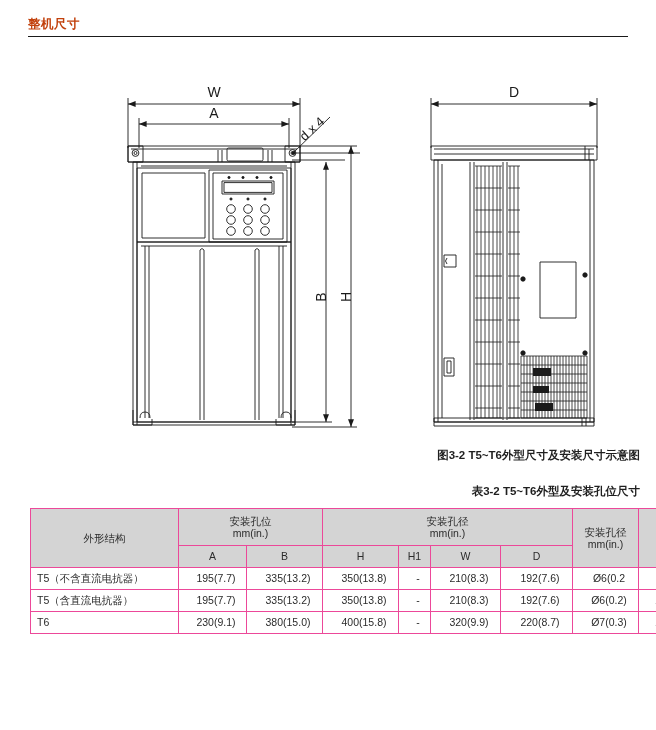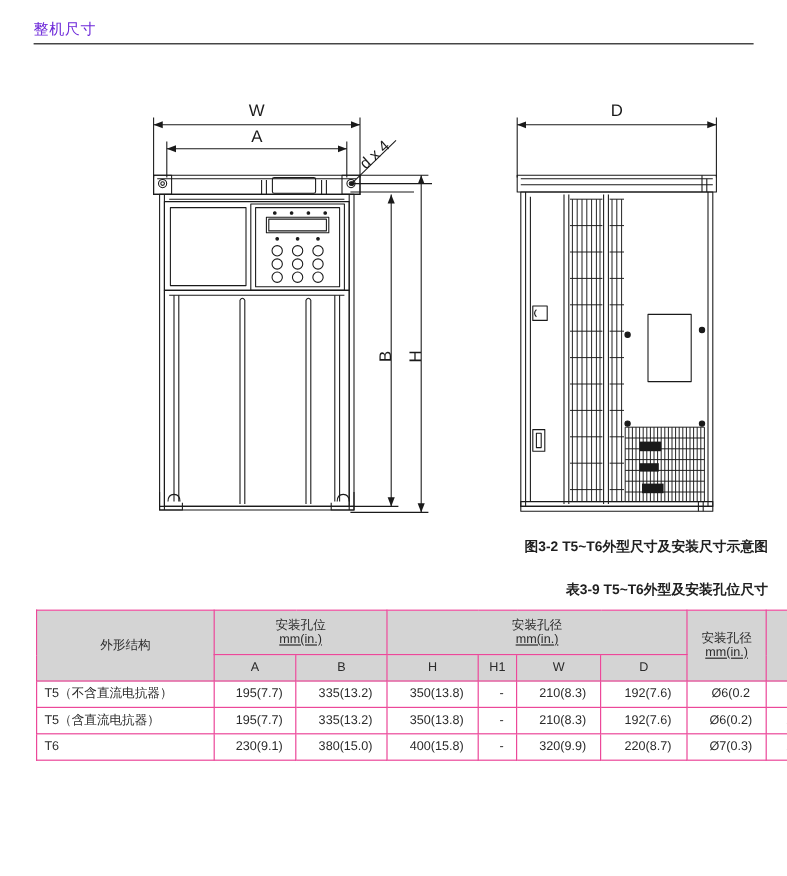--- a/index.html
+++ b/index.html
@@ -18,22 +18,22 @@
 
   
   .page-header {
     position: absolute;
     left: 28px;
     top: 16px;
     width: 600px;
   }
   .page-header .title {
     font-size: 12.5px;
-    font-weight: normal;
-    color: #6d28d9;
+    font-weight: bold;
+    color: #c2410c;
     letter-spacing: 0.5px;
     padding-bottom: 3px;
   }
   .page-header .rule {
     border-bottom: 1.3px solid #1a1a1a;
     width: 600px;
   }
 
   
   .drawing {
@@ -88,21 +88,21 @@
   }
   table.dim td.rowlabel {
     text-align: left;
     padding-left: 6px;
   }
   table.dim td.val {
     text-align: center;
     padding-left: 7px;
   }
   .hdr-main { display: block; }
-  .hdr-sub  { display: block; text-decoration: underline; }
+  .hdr-sub  { display: block; }
 </style>
 </head>
 <body>
 
 <div class="page-header">
   <div class="title">整机尺寸</div>
   <div class="rule"></div>
 </div>
 
 <div class="drawing">
@@ -271,21 +271,21 @@
     <text x="214" y="48">A</text>
     <text x="514" y="27">D</text>
     <text x="326" y="227" transform="rotate(-90 326 227)">B</text>
     <text x="351" y="227" transform="rotate(-90 351 227)">H</text>
     <text x="315" y="62" transform="rotate(-42 315 62)" font-size="13">d x 4</text>
   </g>
 </svg>
 </div>
 
 <div class="caption caption-fig">图3-2 T5~T6外型尺寸及安装尺寸示意图</div>
-<div class="caption caption-tab">表3-9 T5~T6外型及安装孔位尺寸</div>
+<div class="caption caption-tab">表3-2 T5~T6外型及安装孔位尺寸</div>
 
 <div class="table-wrap">
   <table class="dim">
     <colgroup>
       <col style="width:148px">
       <col style="width:68px">
       <col style="width:76px">
       <col style="width:76px">
       <col style="width:32px">
       <col style="width:70px">

